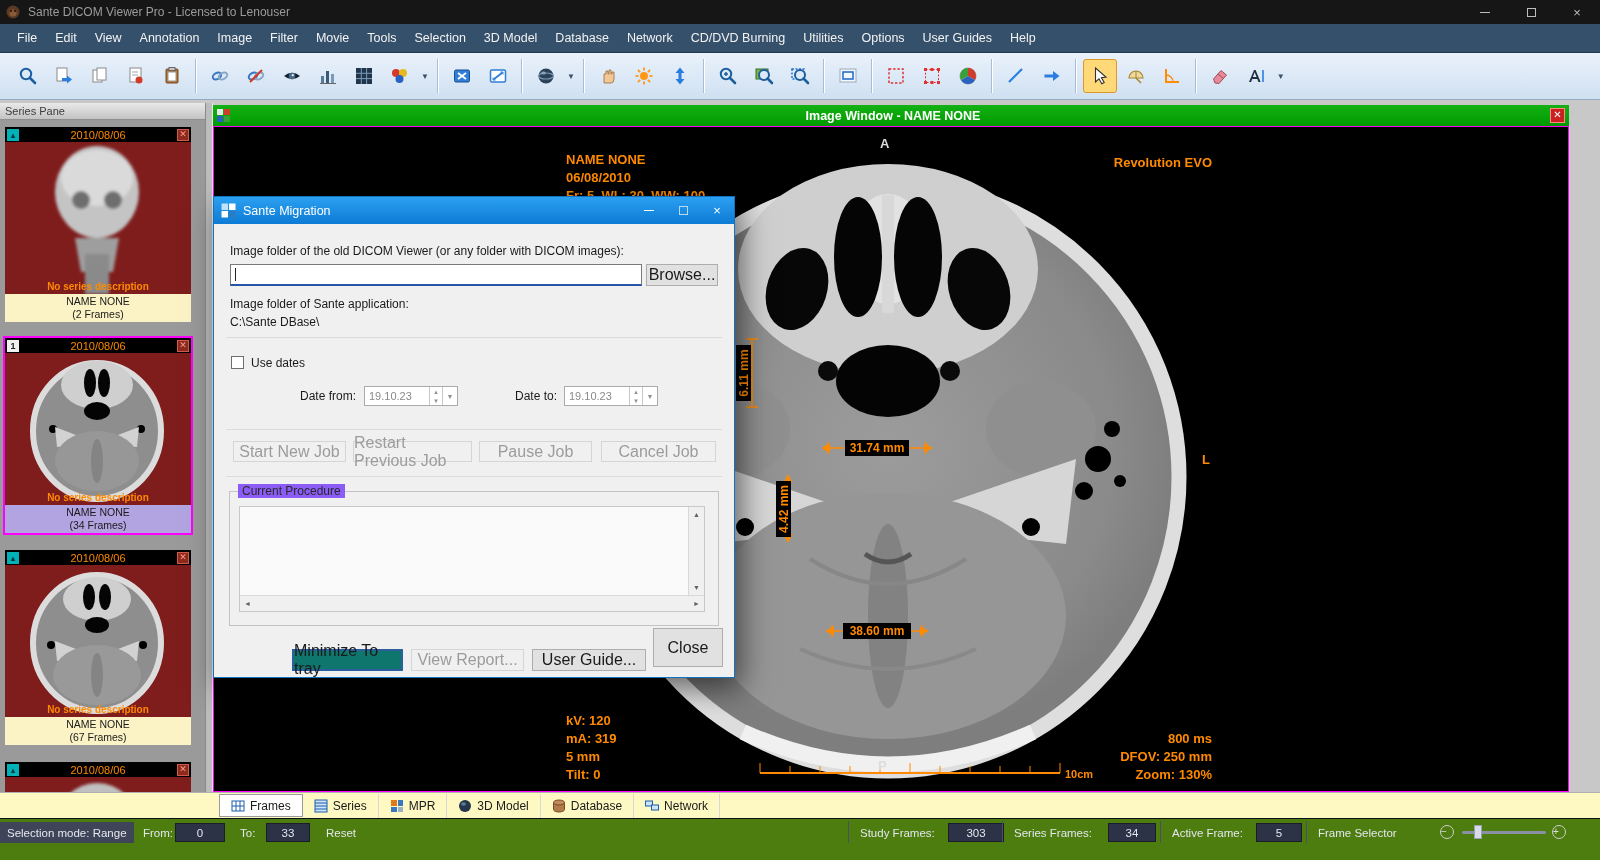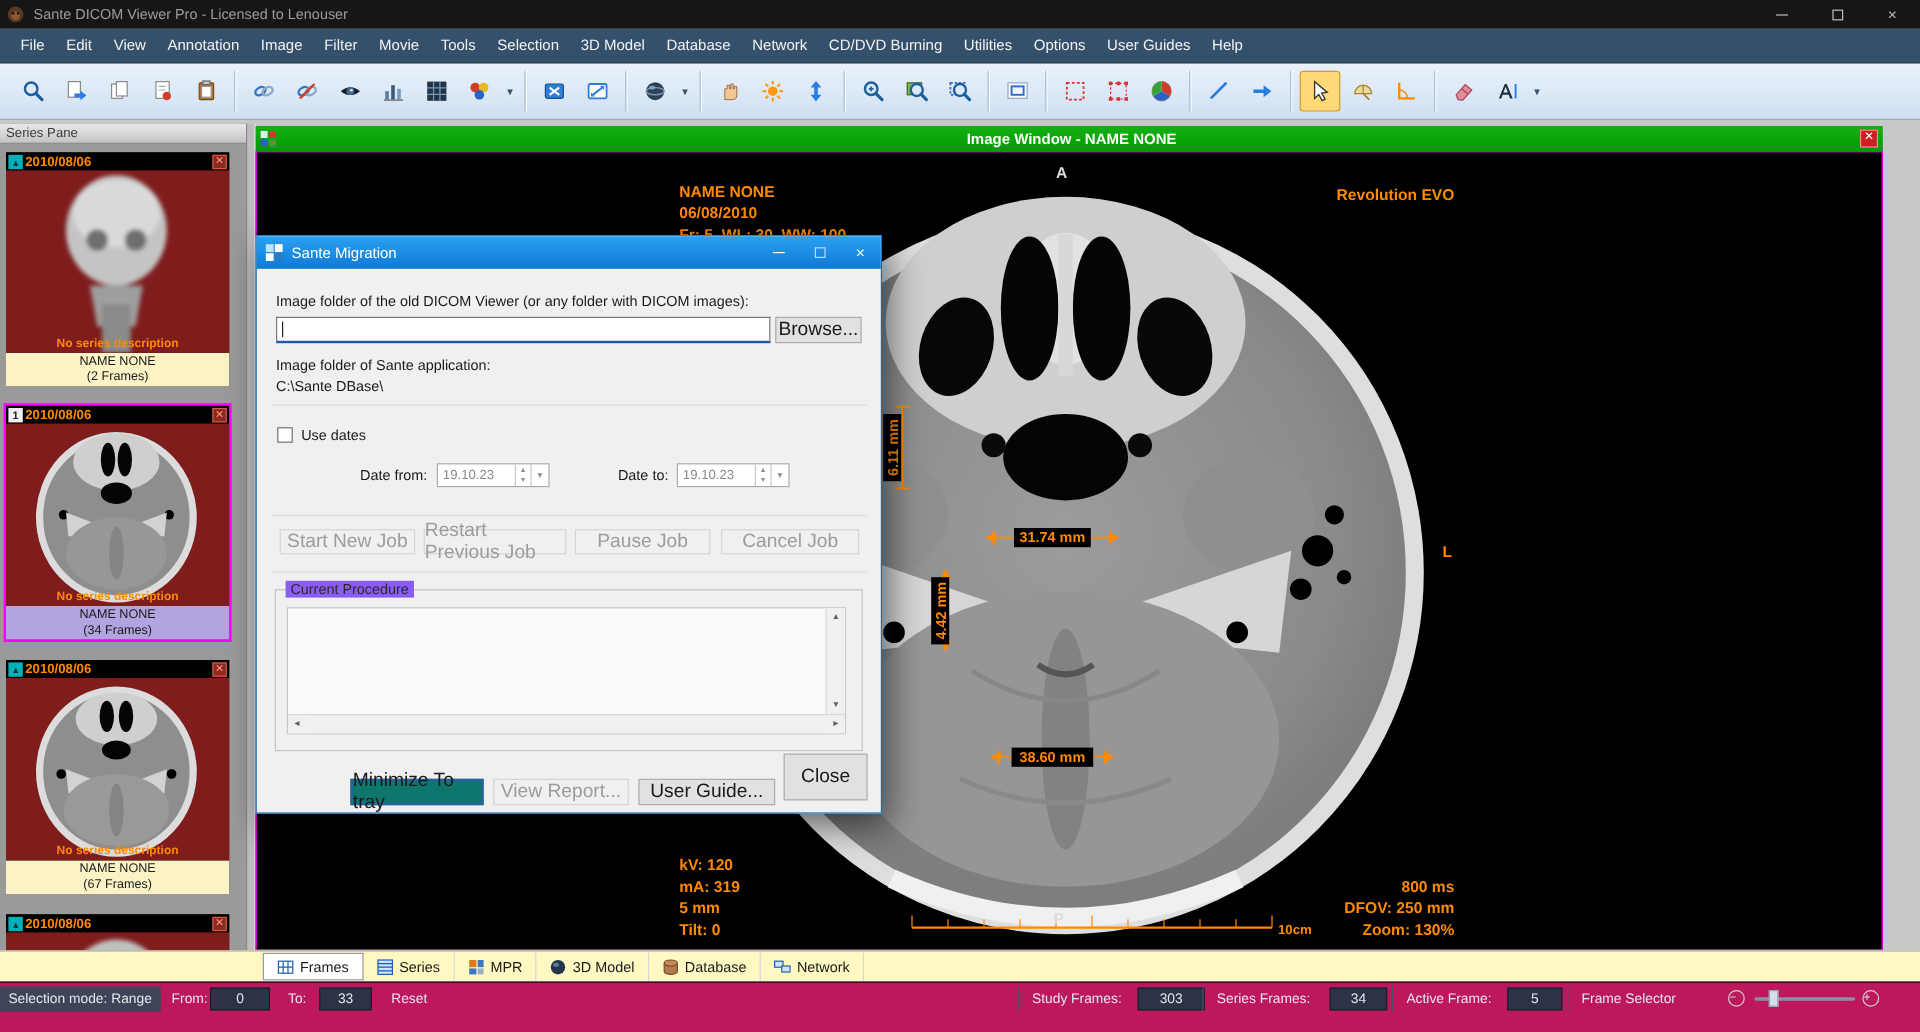--- a/index.html
+++ b/index.html
@@ -27,21 +27,21 @@
   .tdd{font-size:8px;color:#3a506a;margin:0 3px;flex:0 0 auto}
 
   
   .series-pane{position:absolute;left:0;top:103px;width:205px;height:689px;background:#9a9a9a;overflow:hidden}
   .pane-header{height:17px;background:linear-gradient(#e9e9e9,#c3c3c3);border-bottom:1px solid #8f8f8f;color:#3c3c3c;font-size:11px;display:flex;align-items:center;padding-left:5px}
   .thumb{position:absolute;left:5px;width:186px;background:#000}
   .thumb.selected{outline:2px solid #ff00ff}
   .thumb-head{height:15px;display:flex;align-items:center;background:#000;padding:0 2px;gap:2px}
   .thumb-badge{width:12px;height:12px;background:#00b2b8;color:#073a3e;font-size:9px;display:flex;align-items:center;justify-content:center}
   .thumb-badge.white{background:#f0f0f0;color:#222;font-weight:bold}
-  .thumb-date{flex:1;text-align:left;color:#ff8a00;font-size:11px;font-weight:bold}
+  .thumb-date{flex:1;text-align:center;color:#ff8a00;font-size:11px;font-weight:normal}
   .thumb-close{width:12px;height:12px;background:#8c2a1e;border:1px solid #d35a4a;color:#ff9a8a;font-size:9px;line-height:9px;text-align:center}
   .thumb-img{position:relative;height:152px;overflow:hidden;background:#7f1d1d}
   .thumb-desc{position:absolute;bottom:2px;left:0;right:0;text-align:center;color:#ff8a00;font-size:10px;font-weight:bold}
   .thumb-label{height:28px;background:#fbf3c5;display:flex;flex-direction:column;align-items:center;justify-content:center;font-size:10.5px;color:#1a1a1a;line-height:13px}
   .thumb.selected .thumb-label{background:#b2a4e0}
   .splitter{position:absolute;left:205px;top:103px;width:8px;height:689px;background:#bdbdbd;border-left:1px solid #8a8a8a;border-right:1px solid #e8e8e8}
 
   
   .image-window{position:absolute;left:213px;top:105px;width:1356px;height:687px}
   .iw-title{height:21px;background:linear-gradient(#13b113,#009a00);display:flex;align-items:center;padding:0 4px}
@@ -83,21 +83,21 @@
   .hbar{position:absolute;left:0;right:0;bottom:0;height:16px;background:#f0f0f0;border-top:1px solid #d8d8d8;display:flex;justify-content:space-between}
   .sarw{width:15px;height:15px;font-size:7px;color:#606060;display:flex;align-items:center;justify-content:center;background:#f0f0f0}
 
   
   .tabbar{position:absolute;left:0;top:792px;width:100%;height:26px;background:#fef9c3;border-top:1px solid #b0b0b0;display:flex;align-items:center;padding-left:219px}
   .tab{display:inline-flex;align-items:center;gap:5px;padding:0 11px;height:24px;font-size:12px;color:#1a1a1a;border-right:1px solid #d8d8d8;cursor:default}
   .tab.active{background:#fff;border:1px solid #9a9a9a;height:23px}
   .ticon svg{width:14px;height:14px;display:block}
 
   
-  .statusbar{position:absolute;left:0;top:818px;width:100%;height:42px;background:#be185d;border-top:1px solid #0c0e18;color:#e4e6ee;font-size:11.5px}
+  .statusbar{position:absolute;left:0;top:818px;width:100%;height:42px;background:#4d7c0f;border-top:1px solid #0c0e18;color:#e4e6ee;font-size:11.5px}
   .sb-item{position:absolute;top:3px;height:21px;display:flex;align-items:center;white-space:nowrap}
   .sb-seg{background:#3f4558;padding-left:7px}
   .sb-box{position:absolute;top:4px;height:19px;background:#2d3347;border:1px solid #191d2c;display:flex;align-items:center;justify-content:center}
   .sb-sep{position:absolute;top:2px;height:22px;width:1px;background:#4a5066}
   .sl-circle{width:14px;height:14px;border:1px solid #cfcfcf;border-radius:50%;color:#dfdfdf;font-size:10px;line-height:12px;text-align:center}
   .sl-track{position:absolute;top:12px;height:3px;background:#8a90a6;border-radius:2px}
   .sl-thumb{position:absolute;top:6px;width:8px;height:14px;background:#d8dce8;border:1px solid #9aa0b4}
 </style>
 </head>
 <body>

